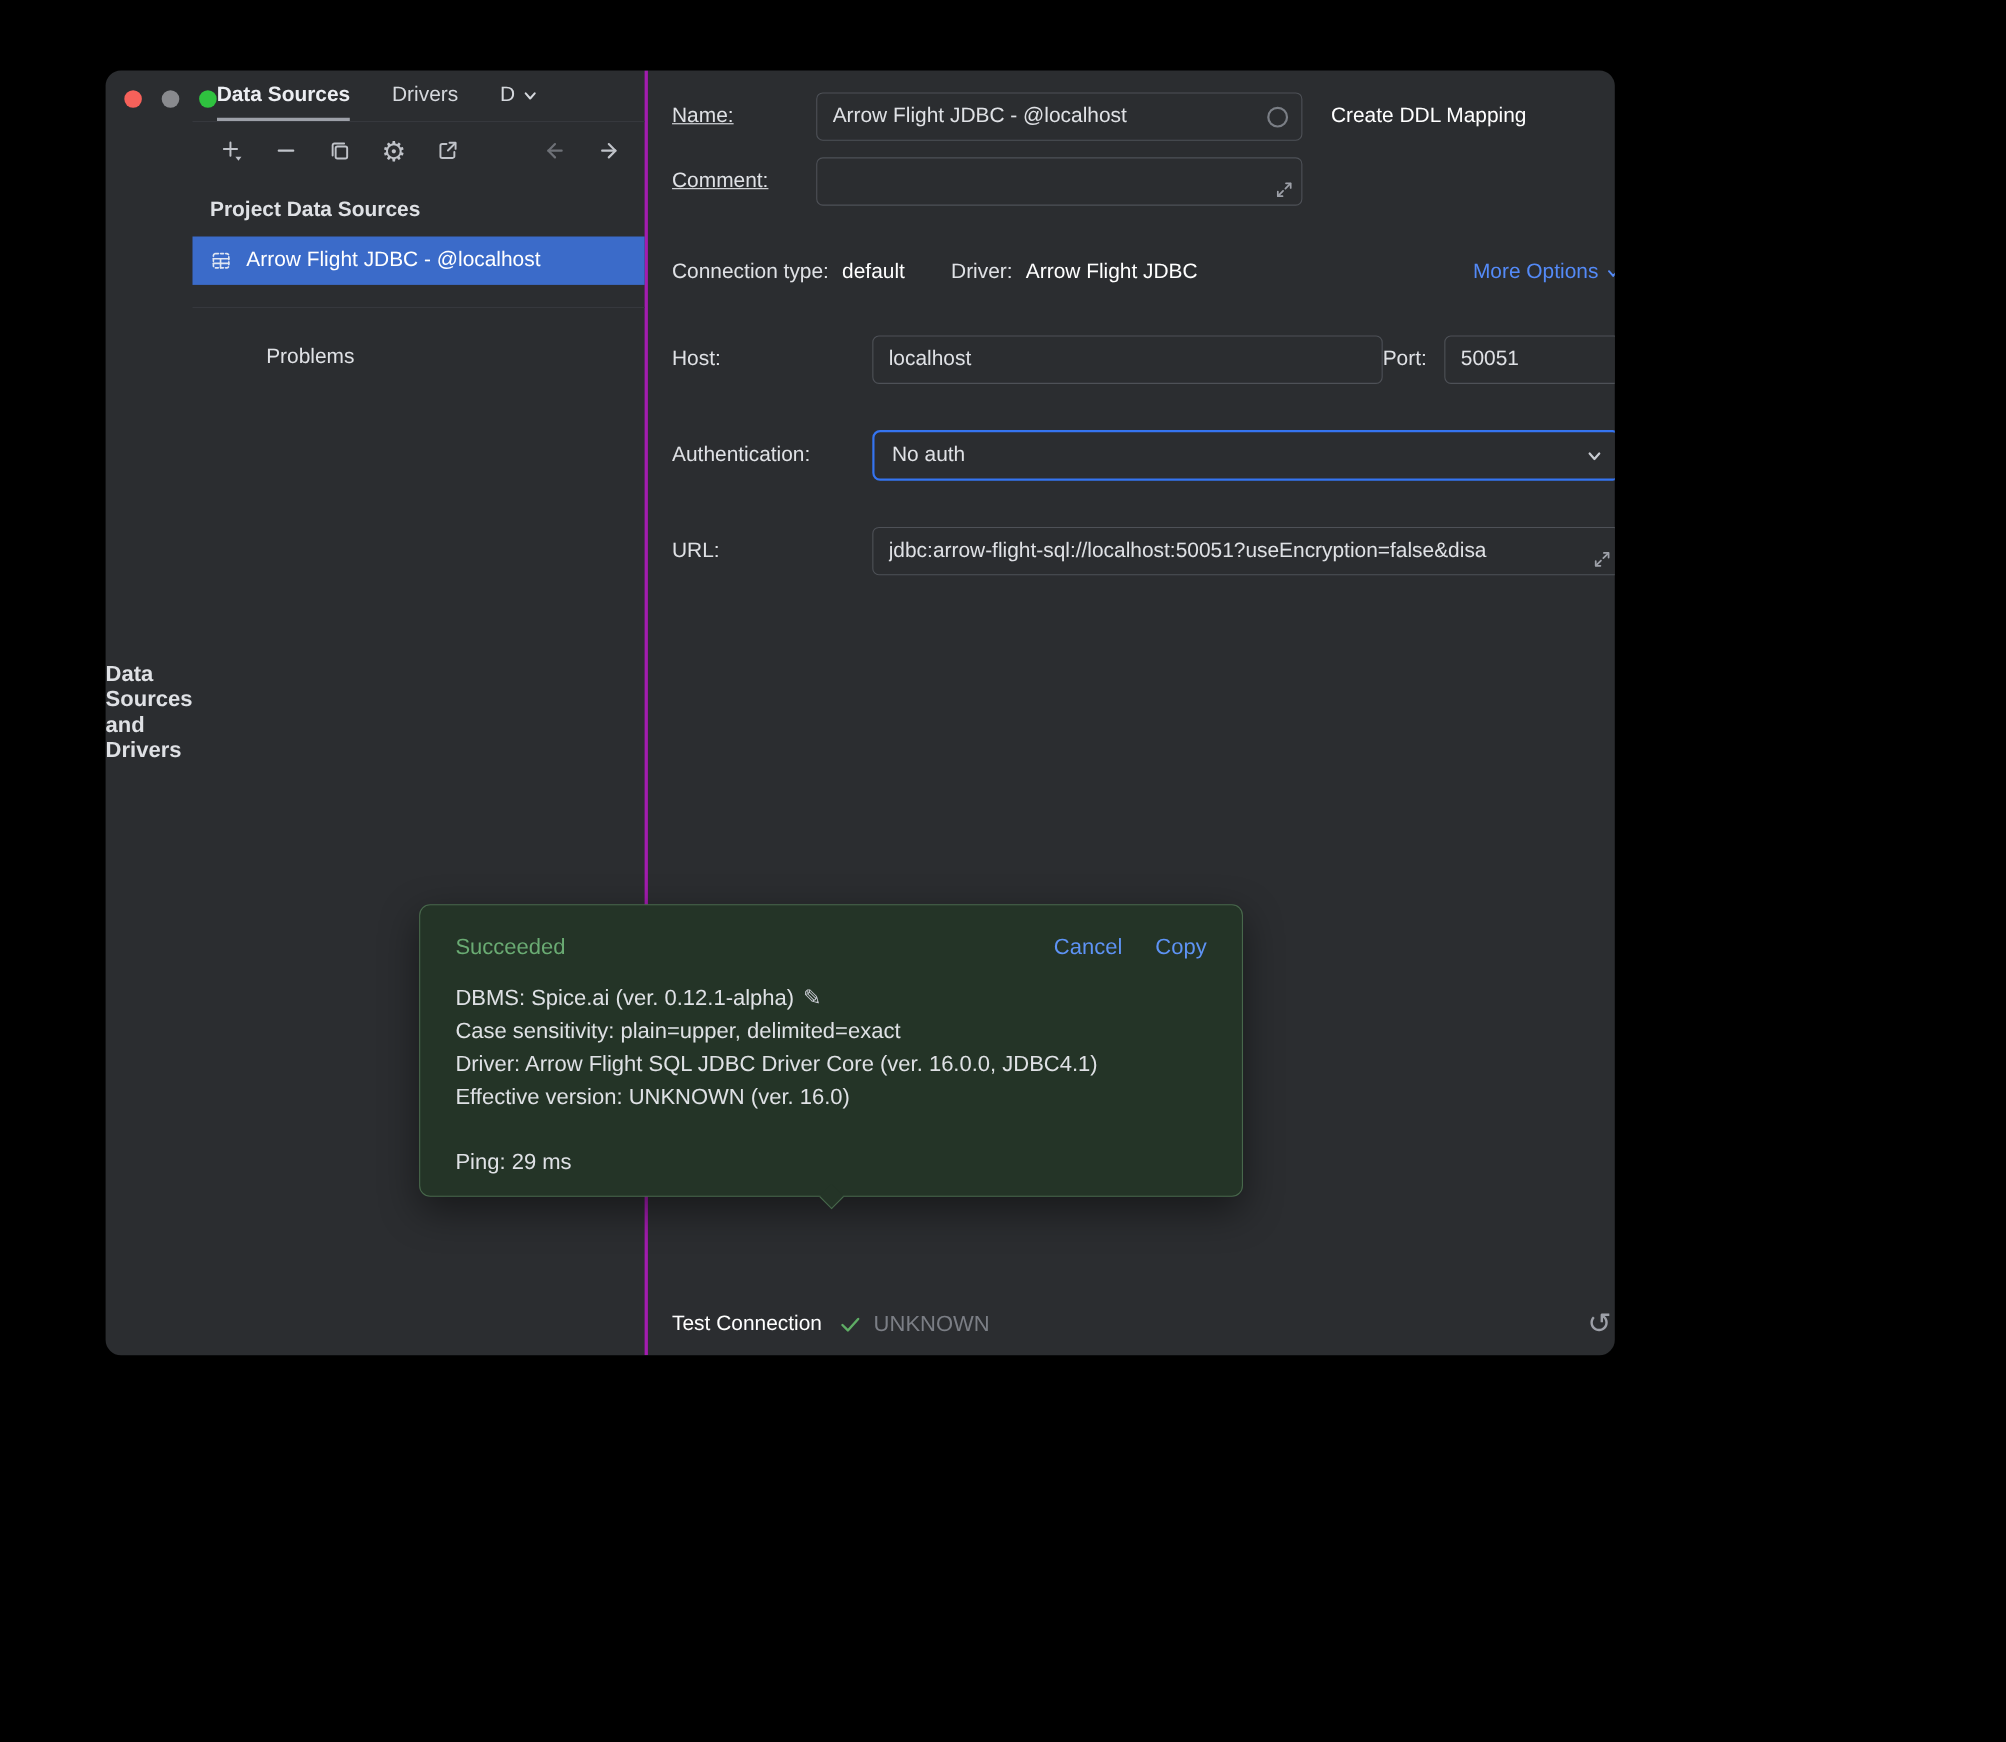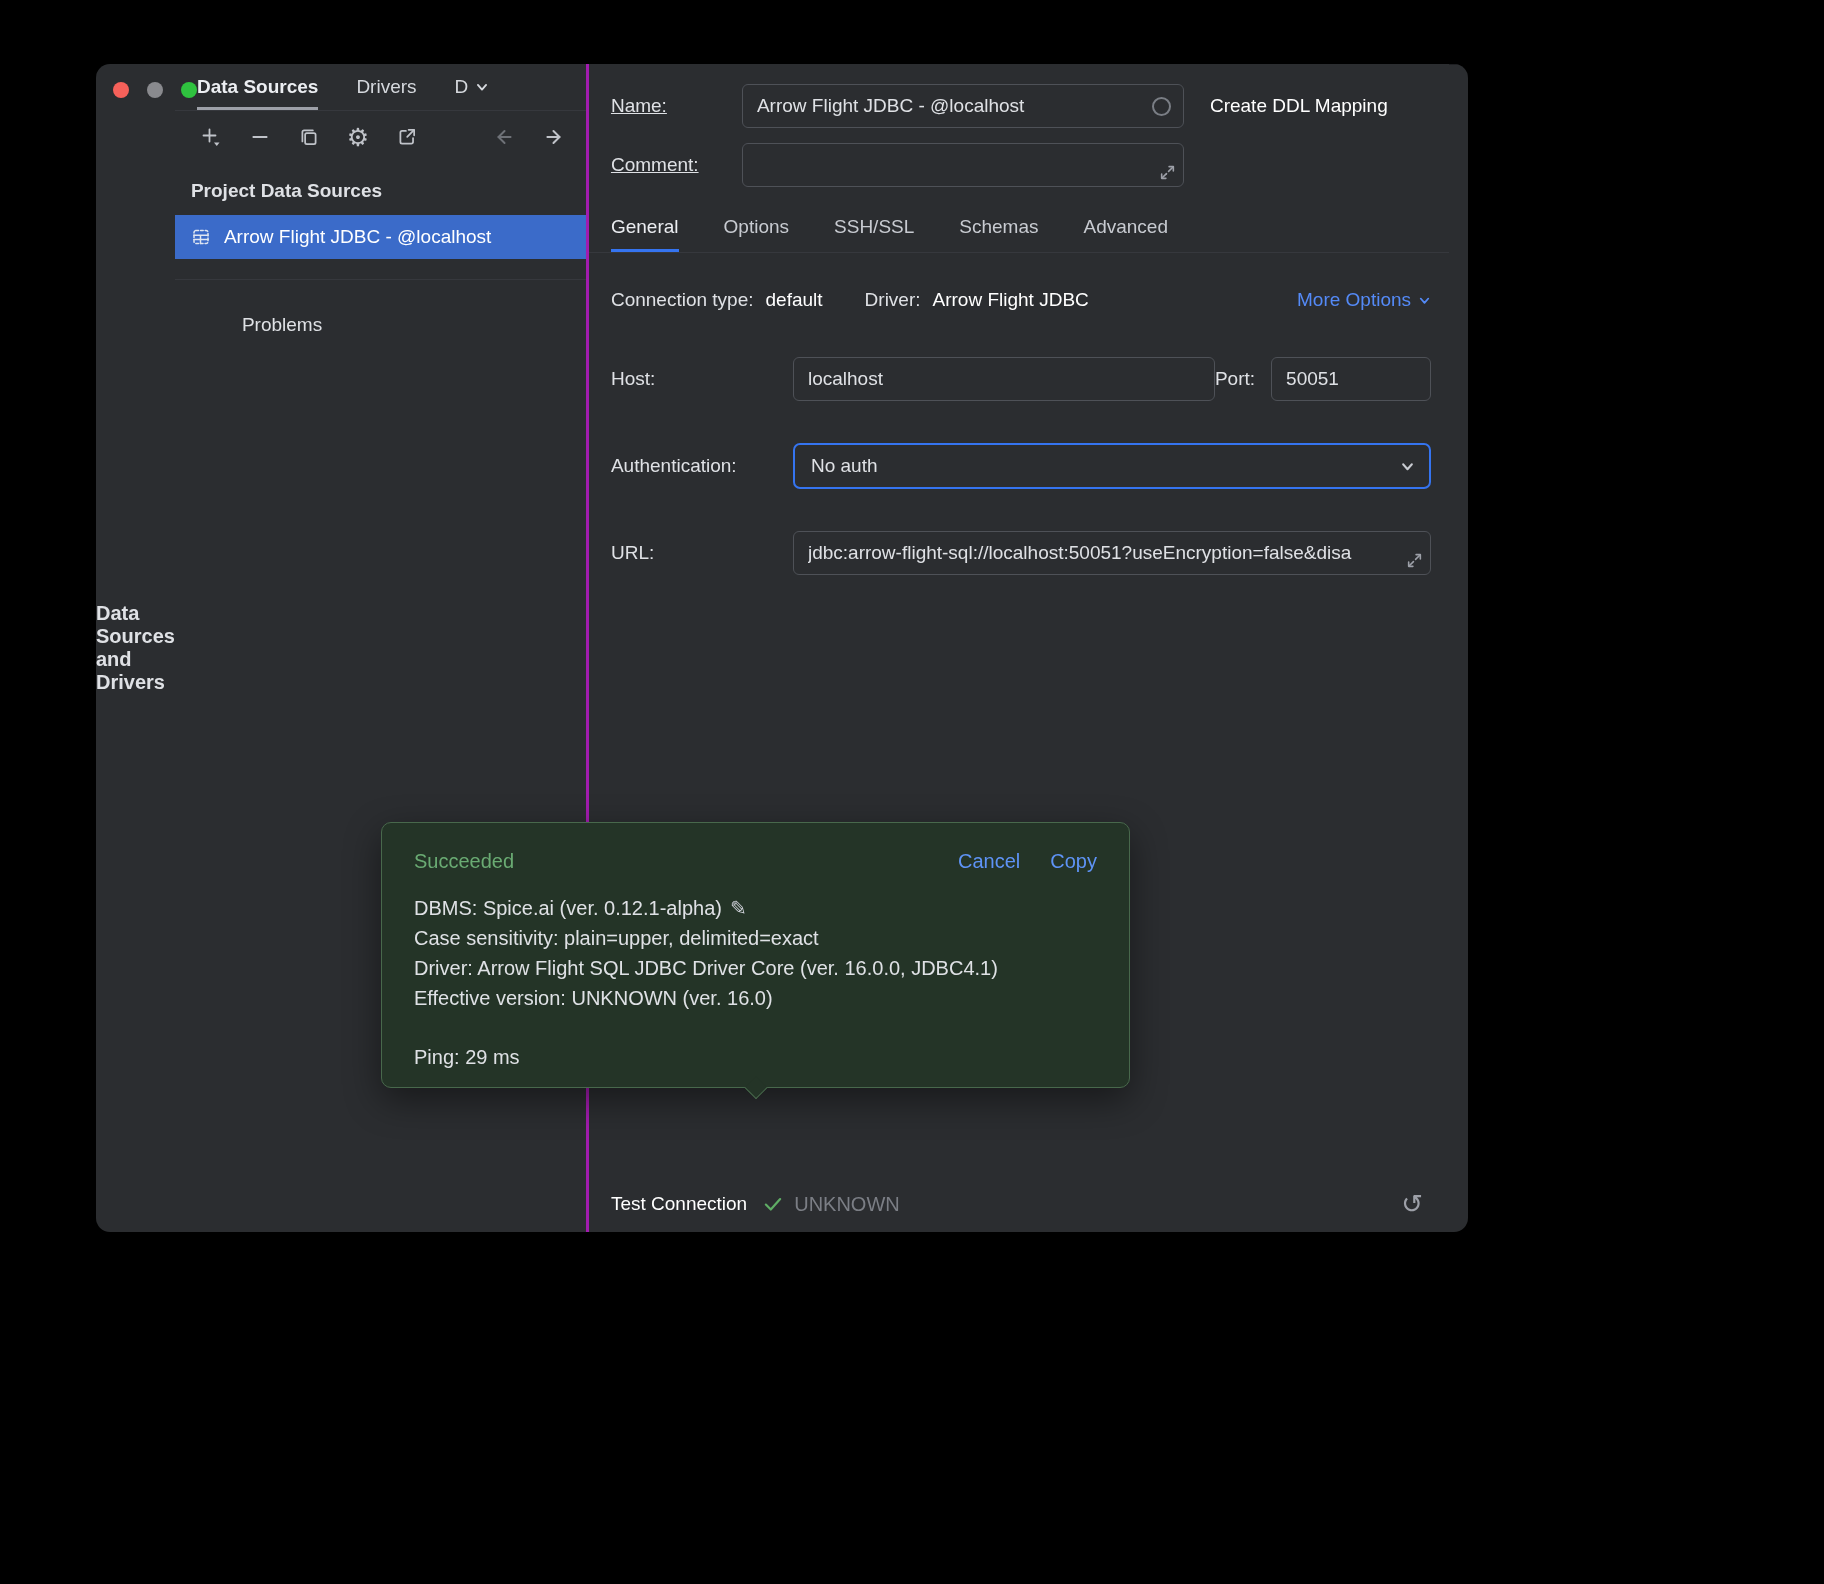--- a/index.html
+++ b/index.html
@@ -61,21 +61,21 @@
   .f-tab { display: flex; align-items: center; font-size: 19px; color: #c8cbd1; cursor: default; }
   .f-tab.active { color: #eceef2; box-shadow: inset 0 -3px 0 #3574f0; }
 
   .form-body { flex: 1 1 auto; min-height: 0; display: flex; flex-direction: column; padding: 36px 18px 0 22px; }
   .conn-row { display: flex; align-items: center; font-size: 19px; }
   .v-link { margin-left: 12px; }
   .driver-label { margin-left: 42px; }
   .more-options { margin-left: auto; display: flex; align-items: center; gap: 7px; color: #548af7; font-size: 19px; cursor: pointer; }
   .host-row { margin-top: 46px; }
   .field-label { flex: 0 0 182px; width: 182px; }
-  .host-field { width: 422px; }
+  .host-field { width: 464px; }
   .port-label { margin-left: auto; margin-right: 16px; }
   .port-field { width: 160px; }
   .auth-row { margin-top: 42px; }
   .select-field { flex: 1; height: 46px; background: #2b2d30; border: 2px solid #3574f0; border-radius: 7px; display: flex; align-items: center; padding: 0 16px; font-size: 19px; position: relative; cursor: pointer; }
   .select-chevron { position: absolute; right: 14px; color: #c8cbd1; }
   .url-row { margin-top: 42px; }
   .url-field { flex: 1; }
   .url-field input { padding-right: 34px; white-space: nowrap; overflow: hidden; }
   .url-note { margin: 9px 0 0 182px; font-size: 15px; color: #9da0a8; }
 
@@ -238,27 +238,20 @@
                   <path d="M9.5 2.5h4v4"></path>
                   <path d="M13.2 2.8L9 7"></path>
                   <path d="M6.5 13.5h-4v-4"></path>
                   <path d="M2.8 13.2L7 9"></path>
                 </svg>
             </span>
           </div>
         </div>
       </div>
 
-      <div class="form-tabs">
-        <div class="f-tab active">General</div>
-        <div class="f-tab">Options</div>
-        <div class="f-tab">SSH/SSL</div>
-        <div class="f-tab">Schemas</div>
-        <div class="f-tab">Advanced</div>
-      </div>
 
       <div class="form-body">
         <div class="conn-row">
           <span>Connection type:</span>
           <a class="link v-link">default</a>
           <span class="driver-label">Driver:</span>
           <a class="link v-link">Arrow Flight JDBC</a>
           <span class="more-options">
             <span>More Options</span>
             <span>

